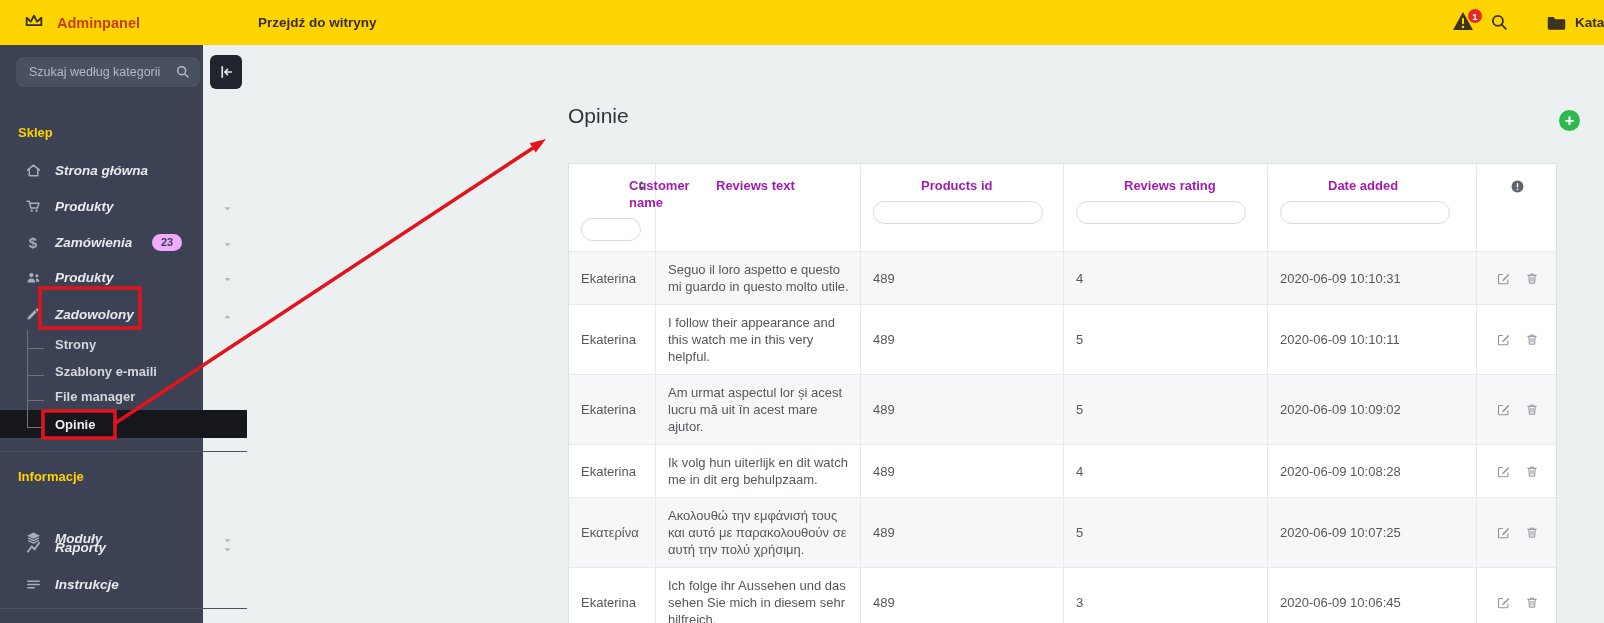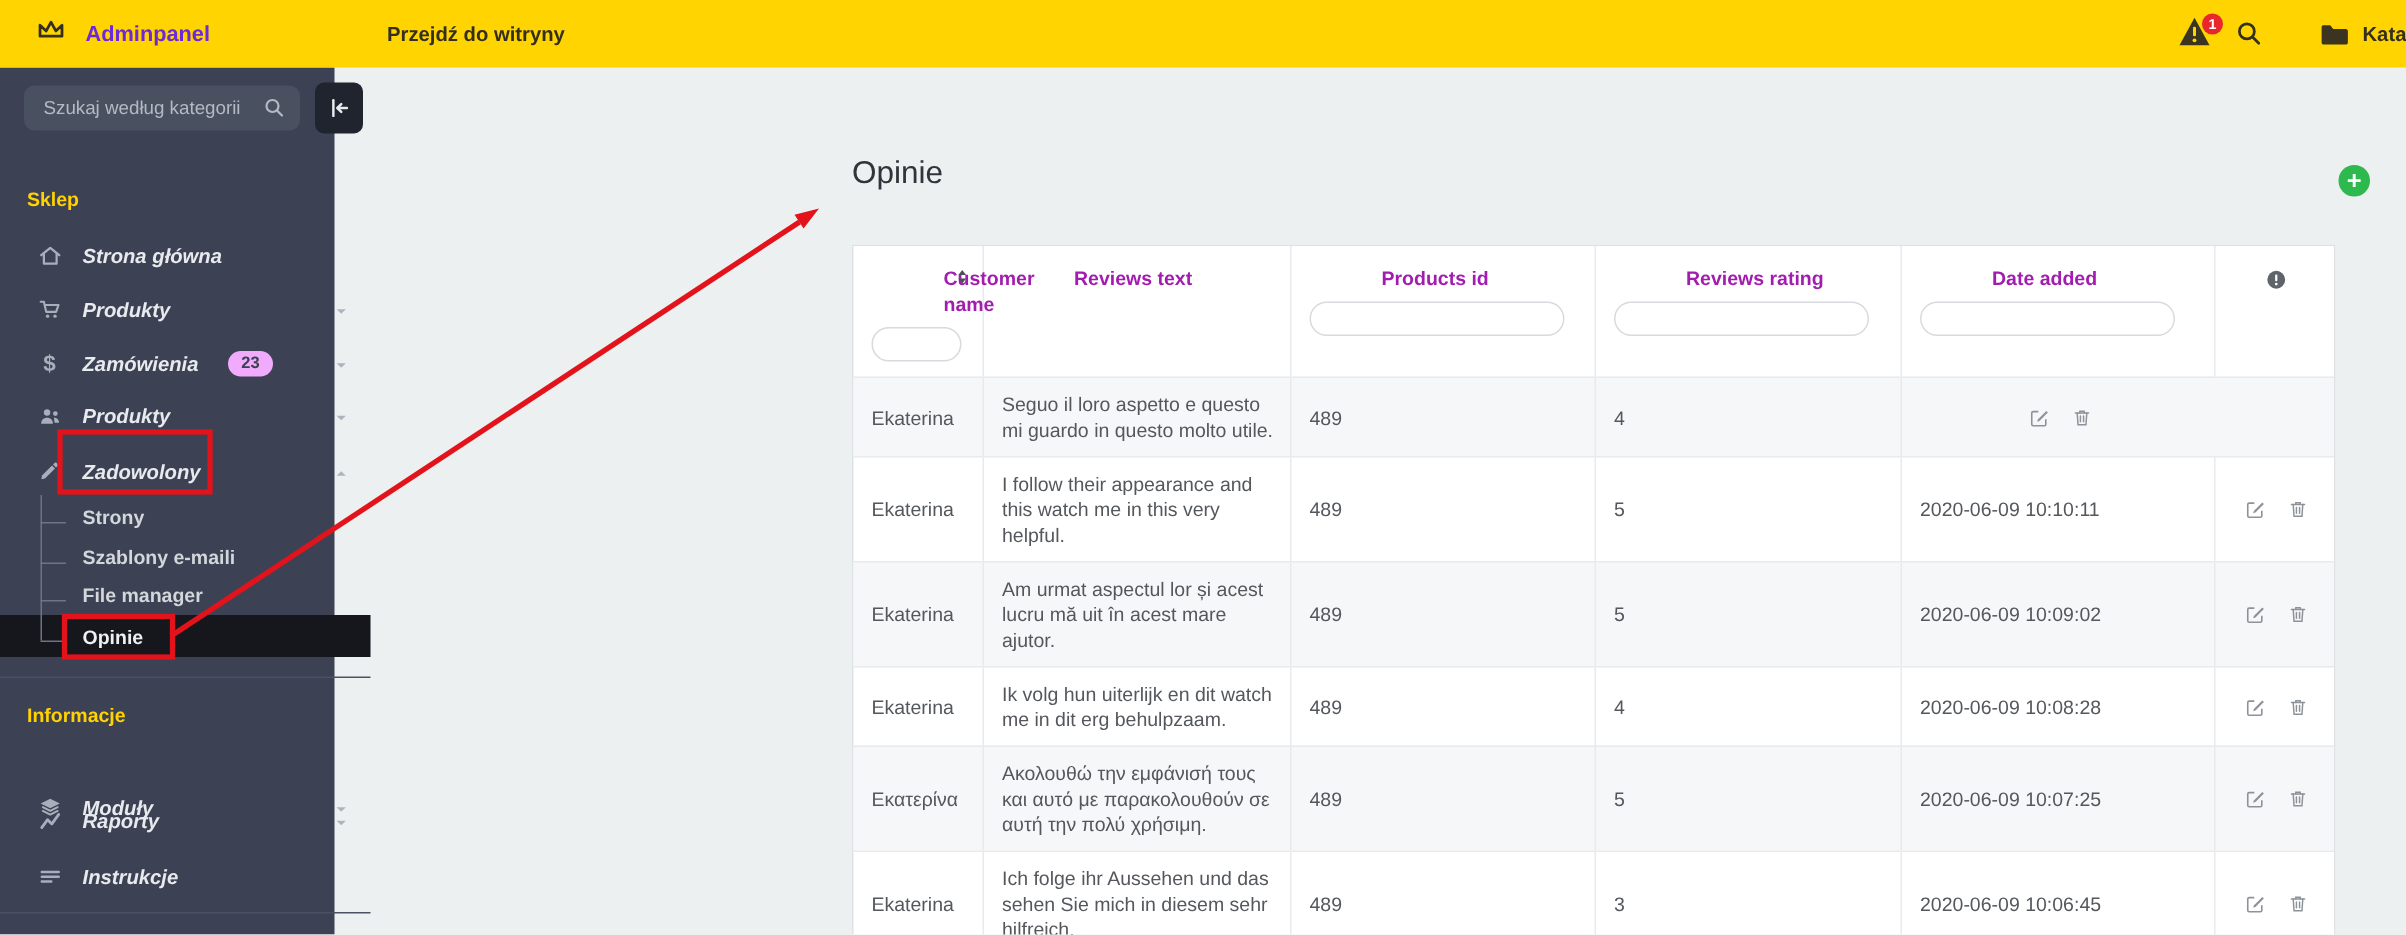--- a/index.html
+++ b/index.html
@@ -4,31 +4,31 @@
 <style>
   html,body{margin:0;padding:0;}
   body{
     width:1604px;height:623px;position:relative;overflow:hidden;
     font-family:"Liberation Sans",sans-serif;background:#edf0f1;
     -webkit-font-smoothing:antialiased;
   }
   
   .topbar{position:absolute;left:0;top:0;width:1604px;height:45px;background:#ffd400;overflow:hidden;z-index:5;}
   .brand{position:absolute;left:23px;top:0;height:45px;display:flex;align-items:center;gap:12px;}
-  .brand-label{font-size:14.5px;font-weight:700;color:#6d28d9;}
+  .brand-label{font-size:14.5px;font-weight:700;color:#c2410c;}
   .goto-link{position:absolute;left:258px;top:0;height:45px;display:flex;align-items:center;
     font-size:13.5px;font-weight:700;color:#352f1d;cursor:pointer;text-decoration:none;}
   .tb-alert{position:absolute;left:1452px;top:11px;width:28px;height:24px;cursor:pointer;}
   .tb-alert .badge{position:absolute;right:-2px;top:-2px;width:14px;height:14px;border-radius:50%;
     background:#e8272d;color:#fff;font-size:9.5px;font-weight:700;display:flex;align-items:center;justify-content:center;}
   .tb-search{position:absolute;left:1490px;top:13px;cursor:pointer;}
   .tb-catalog{position:absolute;left:1546px;top:0;height:45px;display:flex;align-items:center;gap:8px;cursor:pointer;}
   .tb-catalog span{font-size:13.5px;font-weight:700;color:#352f1d;white-space:nowrap;}
   
-  .sidebar{position:absolute;left:0;top:45px;width:223px;bottom:0;background:#3c4254;z-index:4;}
+  .sidebar{position:absolute;left:0;top:45px;width:203px;bottom:0;background:#3c4254;z-index:4;}
   .sb-search-input{position:absolute;left:16px;top:12px;width:184px;height:30px;background:#49505f;border-radius:7px;}
   .sb-search-input input{position:absolute;left:0;top:0;width:100%;height:100%;background:transparent;border:none;outline:none;
     padding:0 32px 0 13px;box-sizing:border-box;color:#dfe2e7;font-size:12.5px;font-family:"Liberation Sans",sans-serif;}
   .sb-search-input input::placeholder{color:#b4bac4;}
   .sb-search-ic{position:absolute;right:9px;top:7px;}
   .collapse-btn{position:absolute;left:210px;top:10px;width:32px;height:34px;background:#20242e;border:none;border-radius:6px;
     display:flex;align-items:center;justify-content:center;cursor:pointer;padding:0;}
   .sb-section{position:absolute;left:18px;font-size:13px;font-weight:700;color:#ffd200;}
   .nav-item{position:absolute;left:0;width:247px;height:26px;display:flex;align-items:center;cursor:pointer;}
   .nav-ic{position:absolute;left:24px;width:18px;height:18px;display:flex;align-items:center;justify-content:center;color:#a9afba;}
@@ -287,20 +287,21 @@
             <circle cx="12" cy="16.6" r="1.4" fill="#fff"></circle>
           </svg></span>
     </div>
   </div>
 
   <div class="trow stripe">
     <div class="td">Ekaterina</div>
     <div class="td">Seguo il loro aspetto e questo mi guardo in questo molto utile.</div>
     <div class="td">489</div>
     <div class="td">4</div>
+    <div class="td">2020-06-09 10:10:31</div>
     <div class="td td-actions">
       <span class="act-ic">
           <svg width="15" height="15" viewBox="0 0 24 24" fill="none" stroke="currentColor" stroke-width="1.7">
             <path d="M19 13.5 V19 A1.5 1.5 0 0 1 17.5 20.5 H5.5 A1.5 1.5 0 0 1 4 19 V7 A1.5 1.5 0 0 1 5.5 5.5 H11"></path>
             <path d="M10.5 13.8 L19.5 4.8 L21.2 6.5 L12.2 15.5 L9.8 16.2 Z" fill="currentColor" stroke="none"></path>
           </svg>
         </span>
       <span class="act-ic">
           <svg width="14" height="15" viewBox="0 0 24 24" fill="none" stroke="currentColor" stroke-width="1.7" stroke-linecap="round">
             <path d="M4.5 6.5 H19.5"></path>

